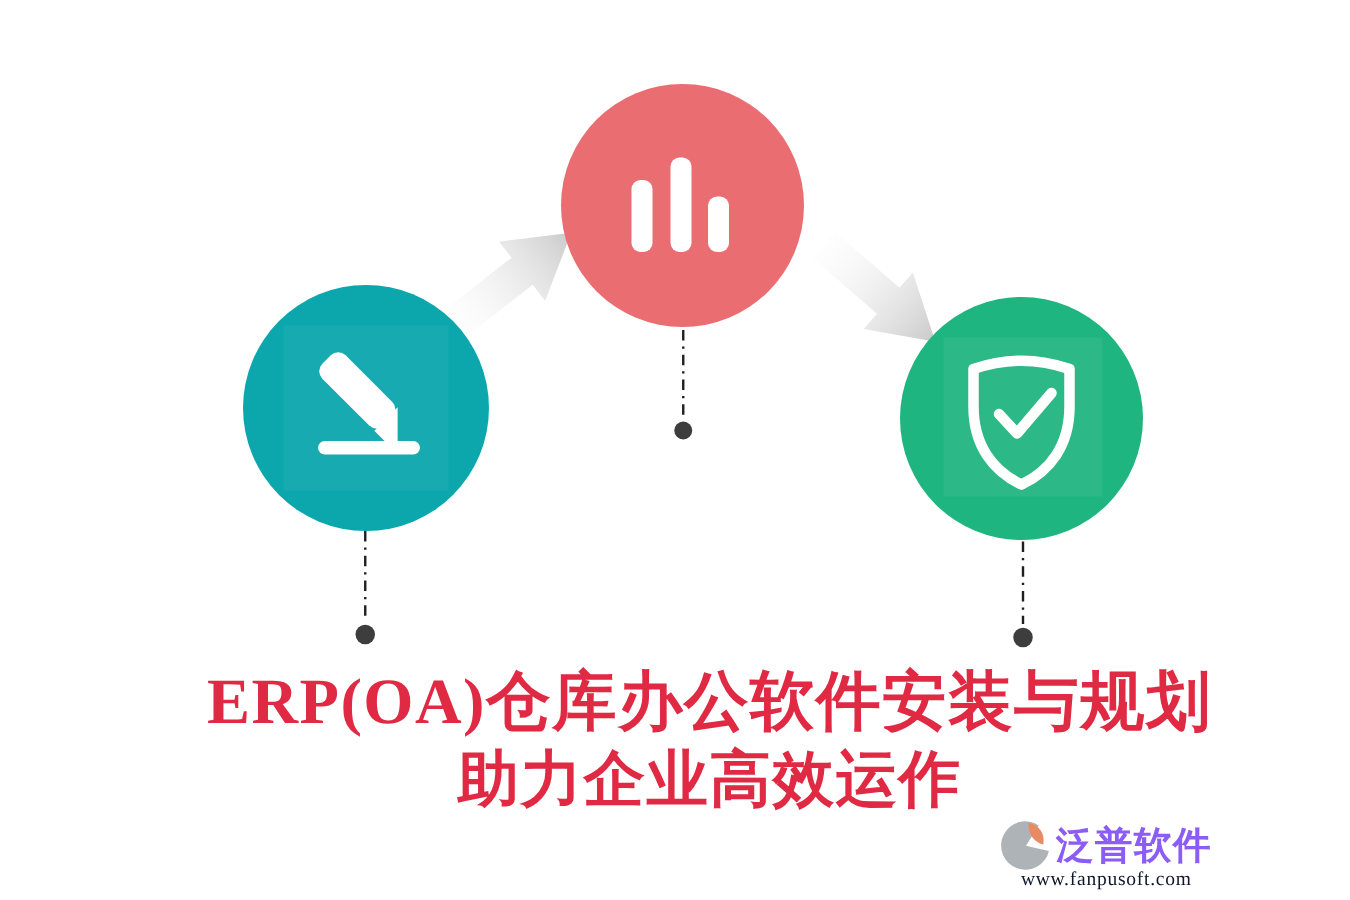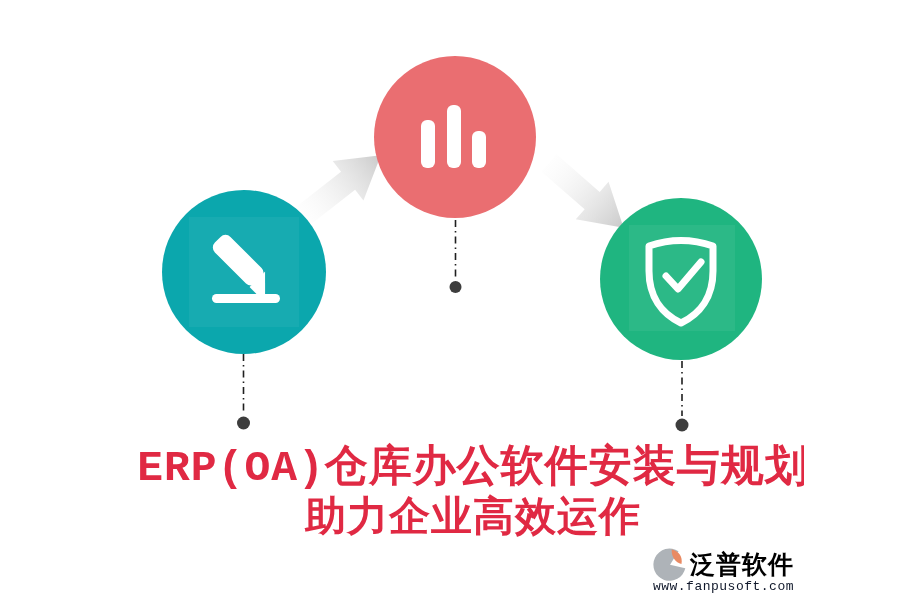--- a/index.html
+++ b/index.html
@@ -1,33 +1,33 @@
 <!DOCTYPE html>
 <html><head>
 <meta charset="utf-8">
 <style>
   html,body{margin:0;padding:0;background:#fff;}
   .canvas{
     position:relative;width:804px;height:600px;background:#ffffff;
-    overflow:hidden;font-family:Liberation Mono, monospace;
+    overflow:hidden;font-family:Liberation Serif, serif;padding-left:14px;
   }
   .overlay{position:absolute;left:0;top:0;width:900px;height:600px;}
   .headline{
     position:absolute;left:0;top:444px;width:900px;text-align:center;
     transform:translateX(23px);color:#e02943;line-height:1.18;
     font-weight:600;letter-spacing:1px;
   }
   .headline .line1{font-size:43px;}
   .headline .line2{font-size:41px;}
   .watermark{
     position:absolute;right:10px;bottom:6px;display:flex;flex-direction:column;
     align-items:center;
   }
   .wm-row{display:flex;align-items:center;gap:3px;}
-  .wm-brand{font-size:25px;font-weight:bold;color:#000000;letter-spacing:1px;}
+  .wm-brand{font-size:25px;font-weight:bold;color:#8b5cf6;letter-spacing:1px;}
   .wm-url{font-size:13px;color:#0f172a;letter-spacing:0.5px;margin-top:-2px;}
 </style>
 </head>
 <body>
 
 <div class="canvas">
 
   <svg class="overlay" viewBox="0 0 900 600">
     <defs>
       <linearGradient id="arrowGrad" x1="0" y1="0" x2="1" y2="0">

